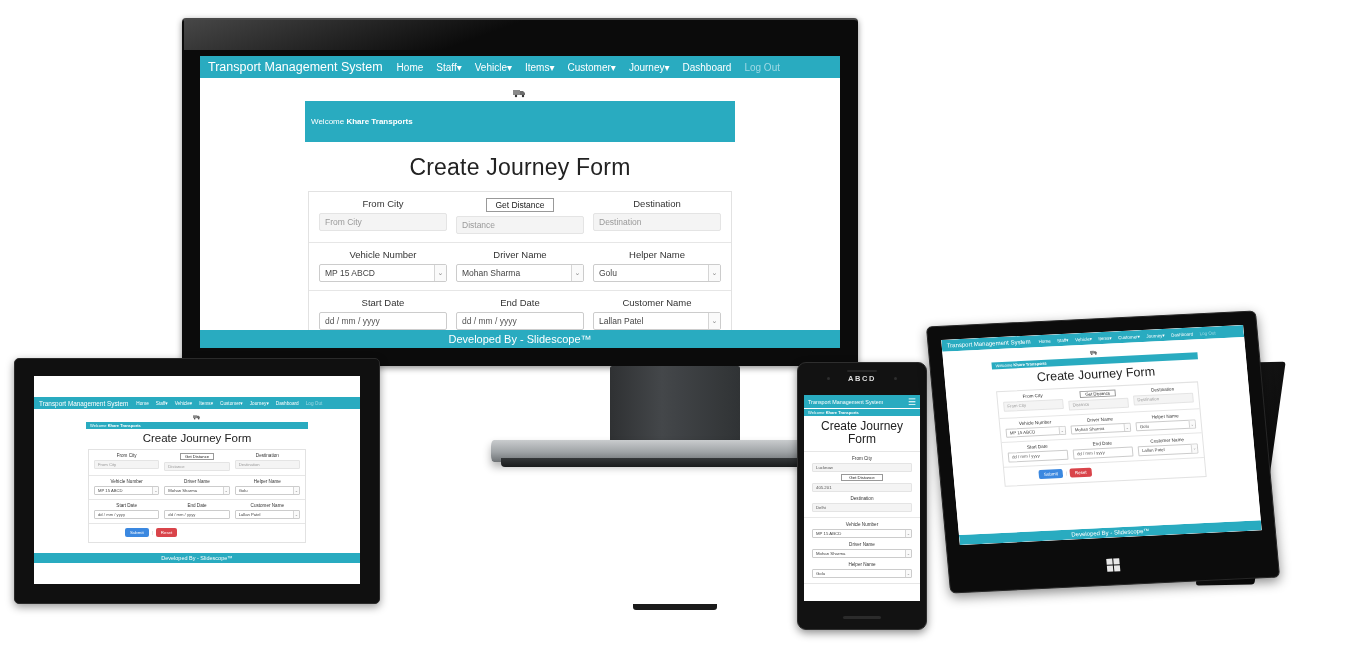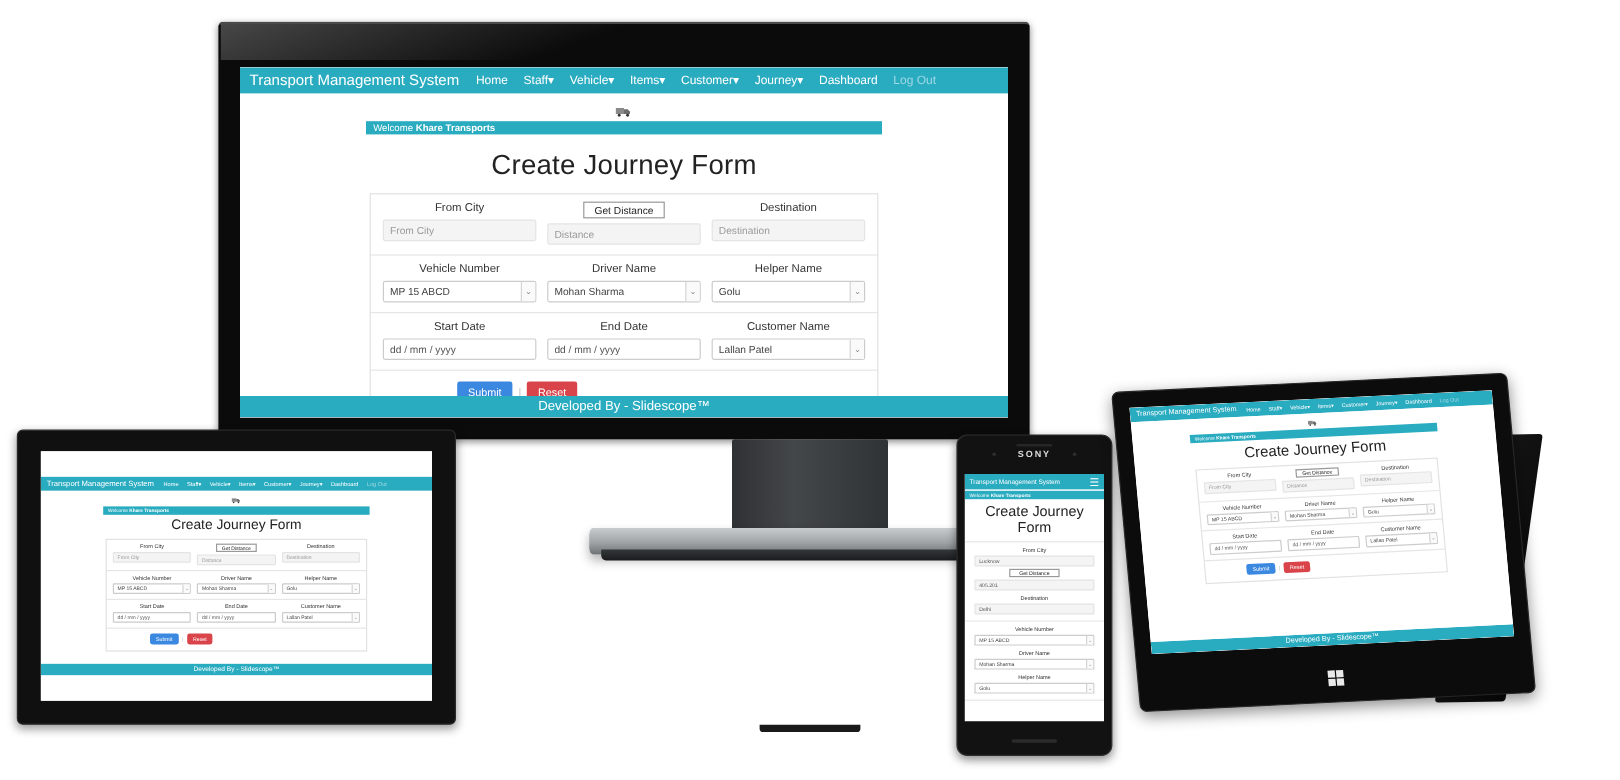--- a/index.html
+++ b/index.html
@@ -47,21 +47,21 @@
     position:absolute; inset:0; background:#0b0b0b; border-radius:4px;
     box-shadow:0 2px 6px rgba(0,0,0,.45);
     border-top:2px solid #4a4a4a;
   }
   .mon-gloss { position:absolute; left:2px; top:2px; width:60%; height:30px; background:linear-gradient(160deg,rgba(120,120,120,.55),rgba(20,20,20,0) 70%); }
   .mon-screen { position:absolute; left:18px; top:38px; width:640px; height:292px; background:#ffffff; overflow:hidden; }
   #monitor .navbar { height:22px; padding:0 8px; font-size:11.5px; }
   #monitor .nav-brand { font-size:12.5px; margin-right:14px; }
   #monitor .nav-links { gap:13px; font-size:10px; }
   #monitor .truck-icon { margin-top:10px; }
-  #monitor .welcome { margin:3px 105px 12px 105px; padding:1px 6px; font-size:8px; }
+  #monitor .welcome { margin:3px 105px 12px 105px; padding:16px 6px; font-size:8px; }
   #monitor .page-title { font-size:23px; margin-top:7px; letter-spacing:.2px; }
   #monitor .form-panel { margin:10px 108px 0 108px; }
   #monitor .form-row { padding:6px 10px 8px 10px; gap:9px; }
   #monitor .flabel { font-size:9.5px; margin-bottom:4px; }
   #monitor .finput, #monitor .fselect, #monitor .fdate { height:18px; padding:0 5px; font-size:8.5px; border-radius:2px; }
   #monitor .arrow { width:12px; font-size:7px; margin-right:-5px; }
   #monitor .btn-distance { font-size:8.5px; padding:1px 0; margin-bottom:4px; width:68px; align-self:center; }
   #monitor .btnrow { padding:9px 10px 10px 72px; display:flex; align-items:center; gap:5px; }
   #monitor .btn { font-size:9px; padding:4px 9px; }
   #monitor .btn-sep { color:#bbbbbb; font-size:9px; }
@@ -370,21 +370,21 @@
   </div>
 </div>
 <div class="lap-foot"></div>
 
 <div id="phone">
   <div class="ph-bezel"></div>
   <div class="ph-top">
     <div class="ph-speaker"></div>
     <div class="ph-cam l"></div>
     <div class="ph-cam r"></div>
-    <span class="ph-brand">SONY</span>
+    <span class="ph-brand">ABCD</span>
   </div>
 
   <div class="ph-screen">
     <div class="app">
       <div class="navbar">
         <span class="nav-brand">Transport Management System</span>
         <span class="hamburger">☰</span>
       </div>
       <div class="app-body">
         <div class="welcome">

